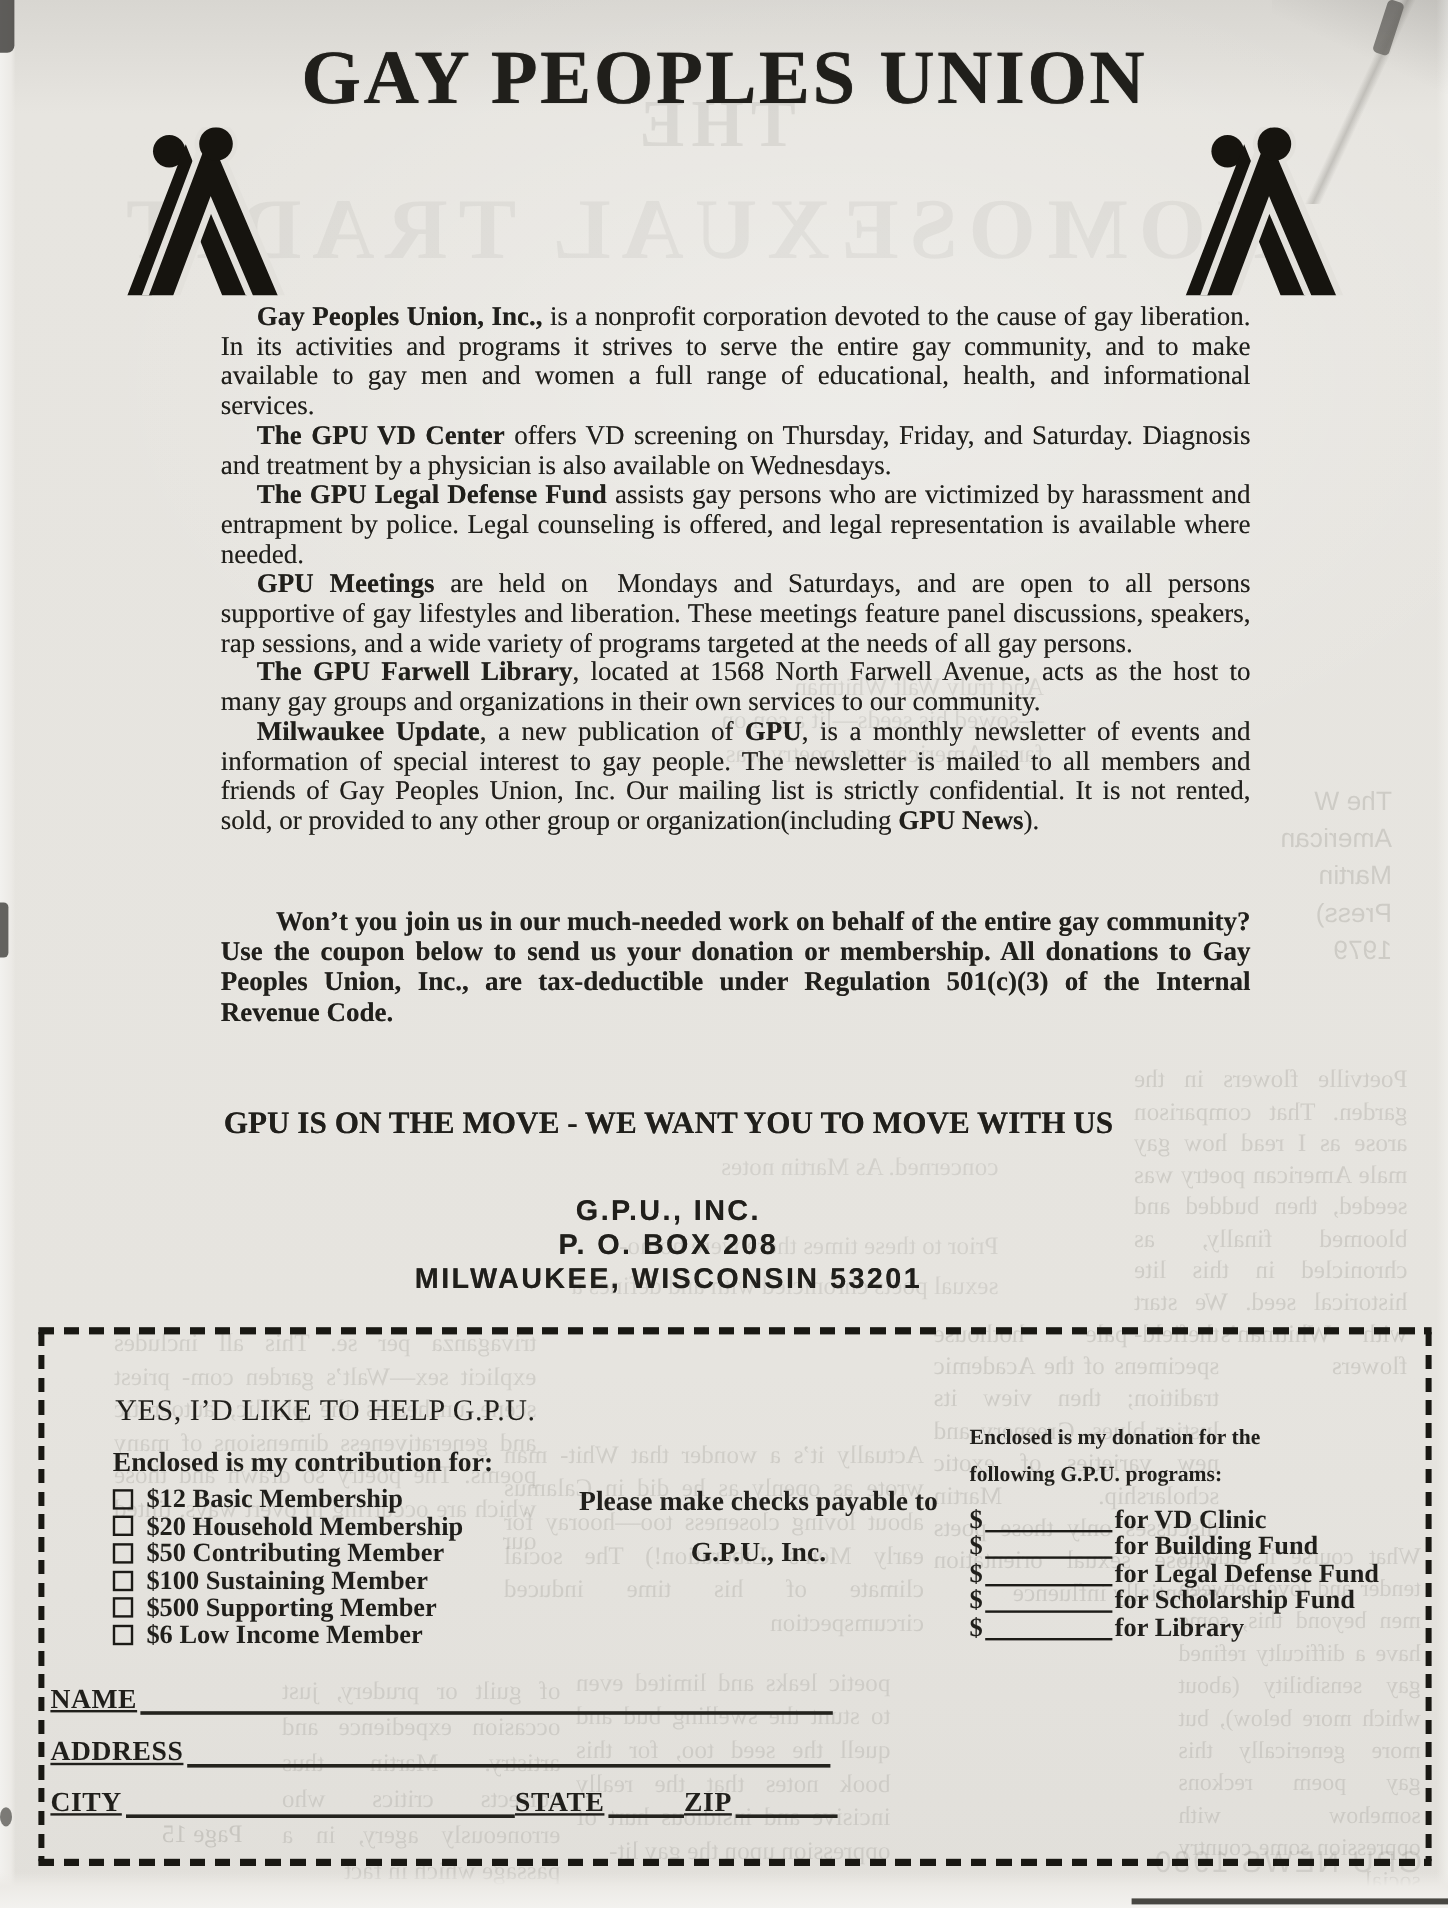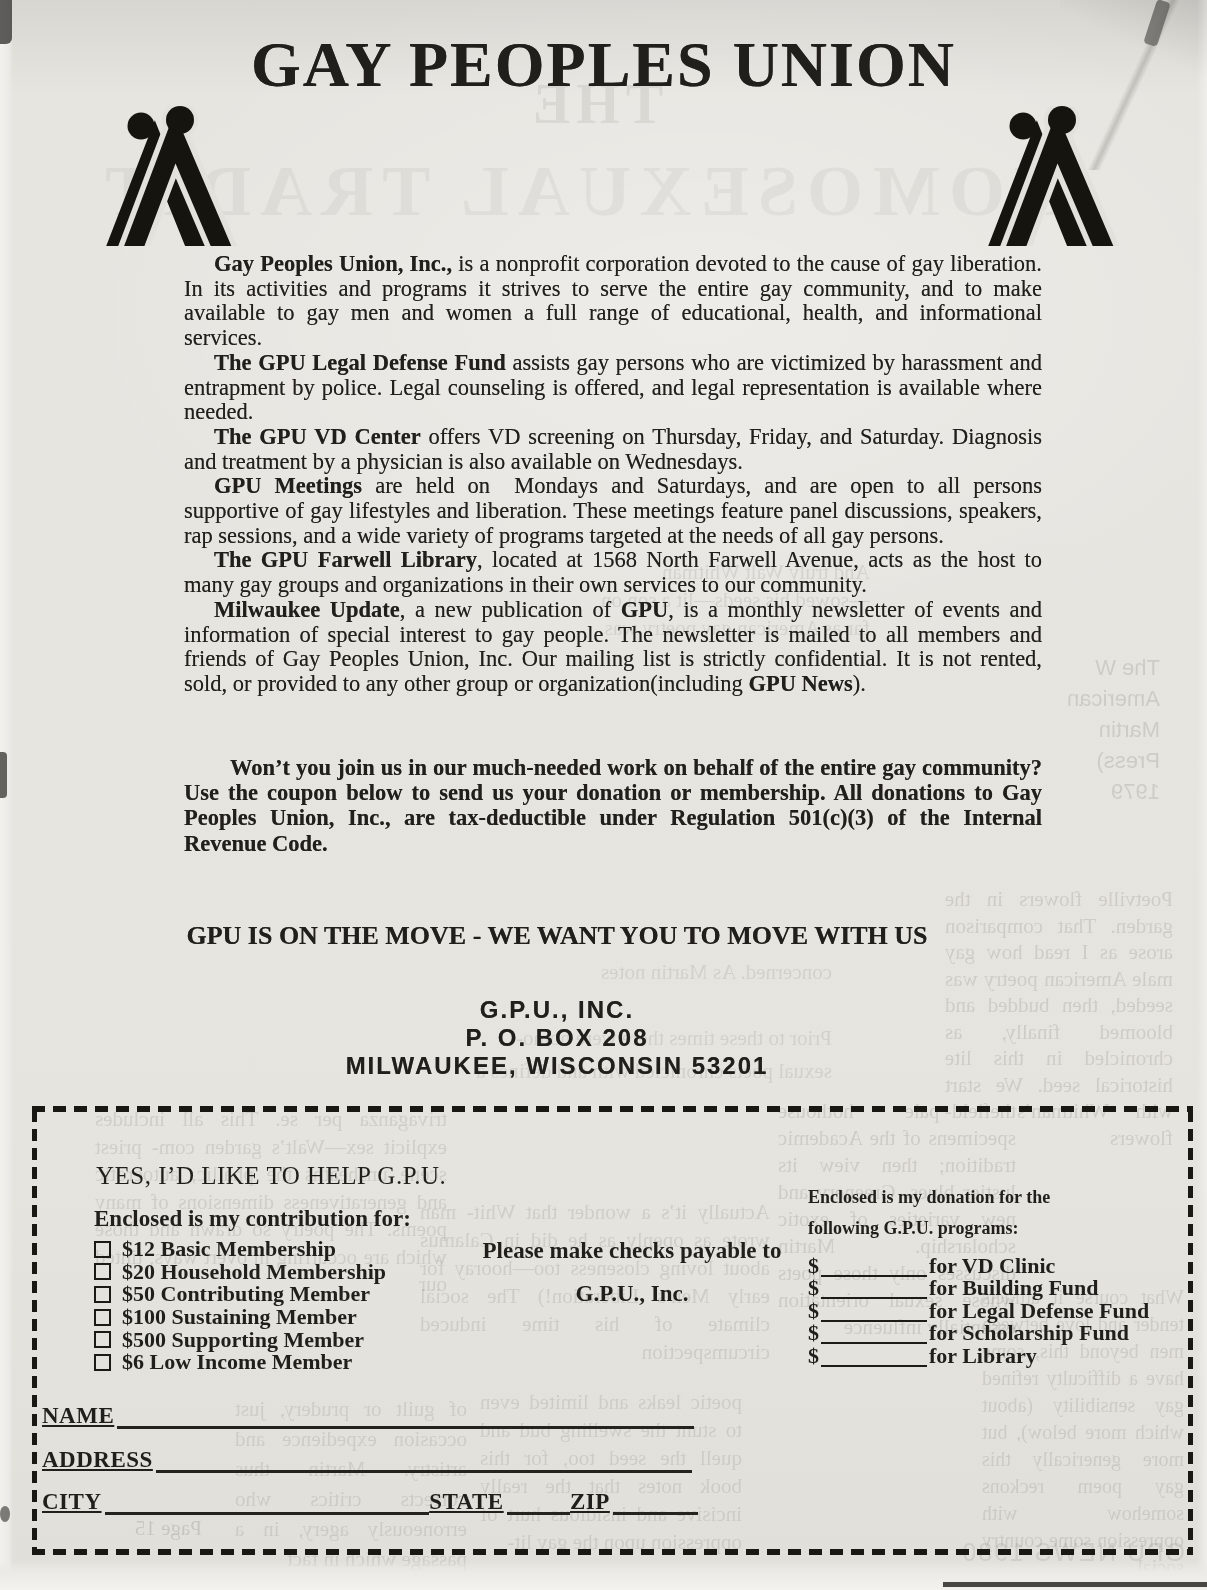--- a/index.html
+++ b/index.html
@@ -138,22 +138,22 @@
         <path d="M4 154 L48 40 L94 154" fill="none" stroke="#16140f" stroke-width="19"></path>
         <path d="M22 154 L68 32 L120 154" fill="none" stroke="#e3e1dc" stroke-width="30"></path>
         <circle cx="73" cy="14" r="18" fill="#e3e1dc"></circle>
         <path d="M22 154 L68 32 L120 154" fill="none" stroke="#16140f" stroke-width="19"></path>
         <circle cx="73" cy="14" r="14" fill="#16140f"></circle>
       </svg>
     </div>
 
     <div class="bodycopy">
       <p><b>Gay Peoples Union, Inc.,</b> is a nonprofit corporation devoted to the cause of gay liberation. In its activities and programs it strives to serve the entire gay community, and to make available to gay men and women a full range of educational, health, and informational services.</p>
+      <p><b>The GPU VD Center</b> offers VD screening on Thursday, Friday, and Saturday. Diagnosis and treatment by a physician is also available on Wednesdays.</p>
       <p><b>The GPU Legal Defense Fund</b> assists gay persons who are victimized by harassment and entrapment by police. Legal counseling is offered, and legal representation is available where needed.</p>
-      <p><b>The GPU VD Center</b> offers VD screening on Thursday, Friday, and Saturday. Diagnosis and treatment by a physician is also available on Wednesdays.</p>
       <p><b>GPU Meetings</b> are held on  Mondays and Saturdays, and are open to all persons supportive of gay lifestyles and liberation. These meetings feature panel discussions, speakers, rap sessions, and a wide variety of programs targeted at the needs of all gay persons.</p>
       <p><b>The GPU Farwell Library</b>, located at 1568 North Farwell Avenue, acts as the host to many gay groups and organizations in their own services to our community.</p>
       <p><b>Milwaukee Update</b>, a new publication of <b>GPU</b>, is a monthly newsletter of events and information of special interest to gay people. The newsletter is mailed to all members and friends of Gay Peoples Union, Inc. Our mailing list is strictly confidential. It is not rented, sold, or provided to any other group or organization(including <b>GPU News</b>).</p>
       <p class="appeal"><b>Won’t you join us in our much-needed work on behalf of the entire gay community? Use the coupon below to send us your donation or membership. All donations to Gay Peoples Union, Inc., are tax-deductible under Regulation 501(c)(3) of the Internal Revenue Code.</b></p>
     </div>
 
     <div class="cta">GPU IS ON THE MOVE - WE WANT YOU TO MOVE WITH US</div>
 
     <div class="addr">
       <div>G.P.U., INC.</div>

